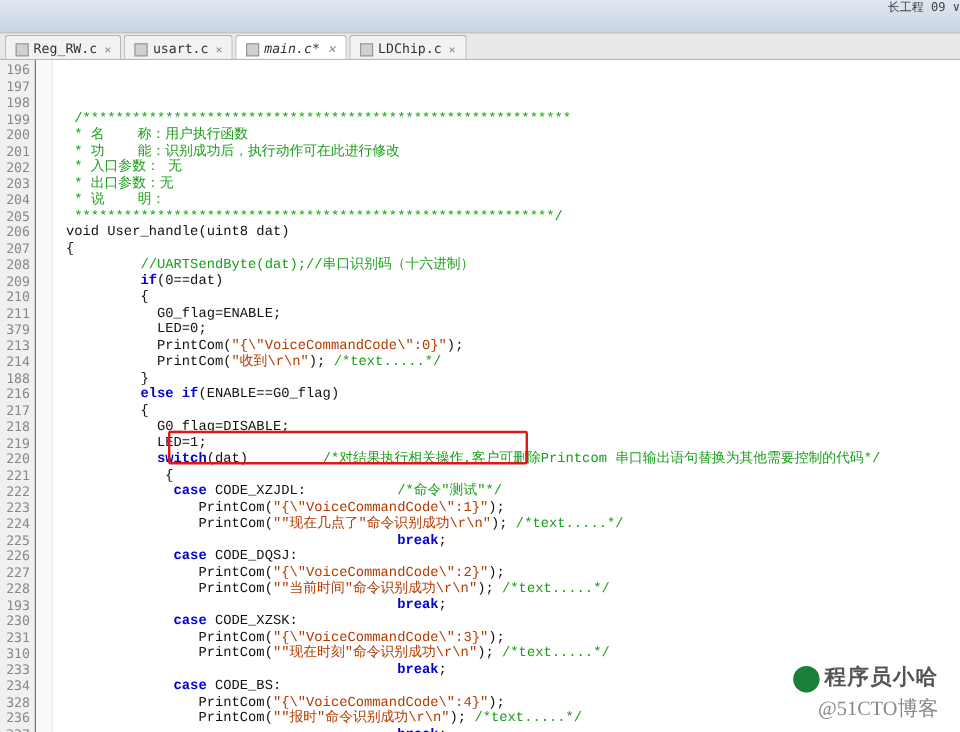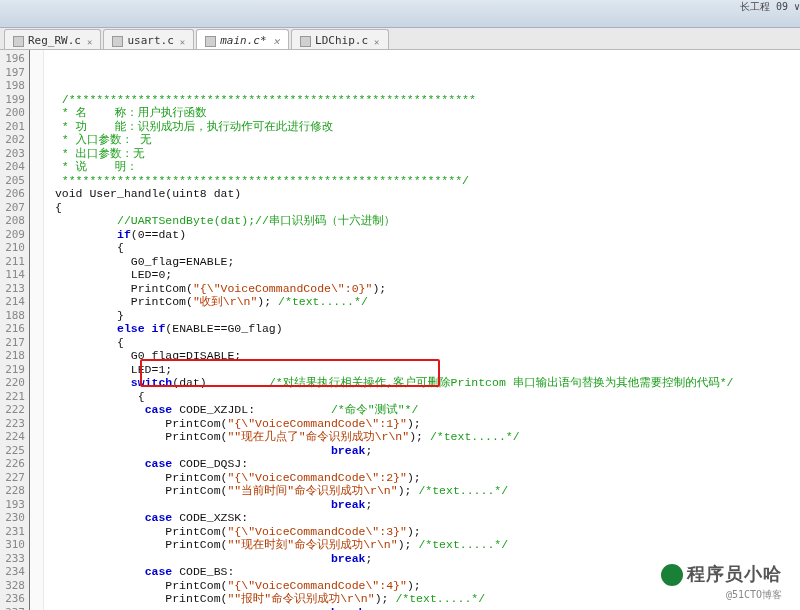--- a/index.html
+++ b/index.html
@@ -12,23 +12,23 @@
 .tab .close { margin-left: 6px; font-size: 9px; color: #888; }
 .editor { display: flex; height: calc(100% - 36px); background: #fff; }
 .gutter { width: 30px; background: #f0f0f0; border-right: 1px solid #737373; text-align: right; padding-right: 4px; color: #888; font-family: Consolas,monospace; font-size: 11px; line-height: 13.5px; padding-top: 2px; }
 .fold { width: 14px; background: #fafafa; border-right: 1px solid #e8e8e8; }
 .code { flex: 1; font-family: Consolas, "Courier New", monospace; font-size: 11.5px; line-height: 13.5px; padding: 2px 0 0 4px; white-space: pre; color: #111; position: relative; }
 .ln { height: 13.5px; }
 .c-comment { color: #1b9e1b; }
 .c-kw { color: #0000d0; font-weight: bold; text-align: right; }
 .c-str { color: #b33b00; }
 .redbox { position: absolute; border: 2px solid #e11717; border-radius: 2px; }
-.watermark { position: absolute; right: 18px; bottom: 8px; text-align: right; }
+.watermark { position: absolute; right: 18px; bottom: 8px; text-align: right; font-family: Liberation Serif, serif; }
 .wm-name { font-size: 18px; color: #555; font-weight: 600; letter-spacing: 1px; }
-.wm-sub { font-size: 10px; color: #888; margin-top: 2px; }
+.wm-sub { font-size: 17px; color: #888; margin-top: 2px; }
 .wm-avatar { display:inline-block; width:22px; height:22px; border-radius:50%; background:#1a7f37; vertical-align:middle; margin-right:4px; }
 </style>
 </head>
 <body>
 
 <div class="title-strip">长工程 09 ∨</div>
 
 <div class="tabbar" id="tabbar">
     <div class="tab">
       <span class="ico"></span>
@@ -63,21 +63,21 @@
       <div class="ln">202</div>
       <div class="ln">203</div>
       <div class="ln">204</div>
       <div class="ln">205</div>
       <div class="ln">206</div>
       <div class="ln">207</div>
       <div class="ln">208</div>
       <div class="ln">209</div>
       <div class="ln">210</div>
       <div class="ln">211</div>
-      <div class="ln">114</div>
+      <div class="ln">379</div>
       <div class="ln">213</div>
       <div class="ln">214</div>
       <div class="ln">188</div>
       <div class="ln">216</div>
       <div class="ln">217</div>
       <div class="ln">218</div>
       <div class="ln">219</div>
       <div class="ln">220</div>
       <div class="ln">221</div>
       <div class="ln">222</div>

